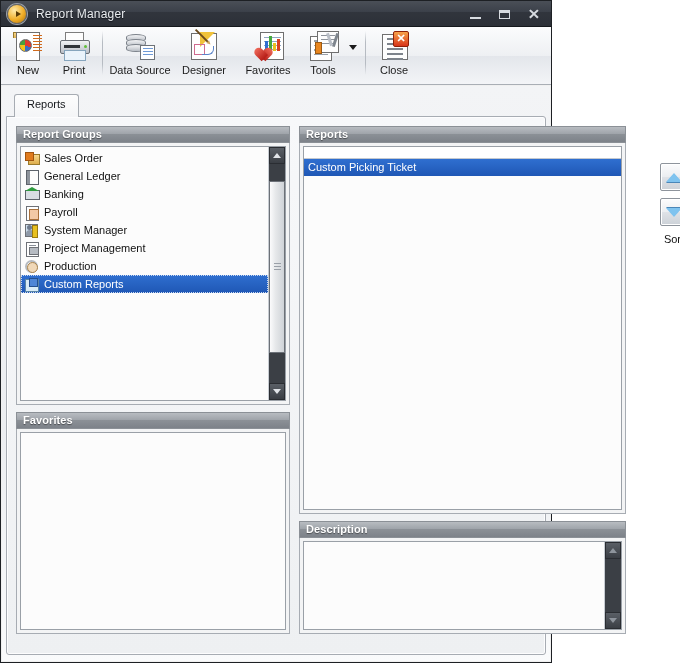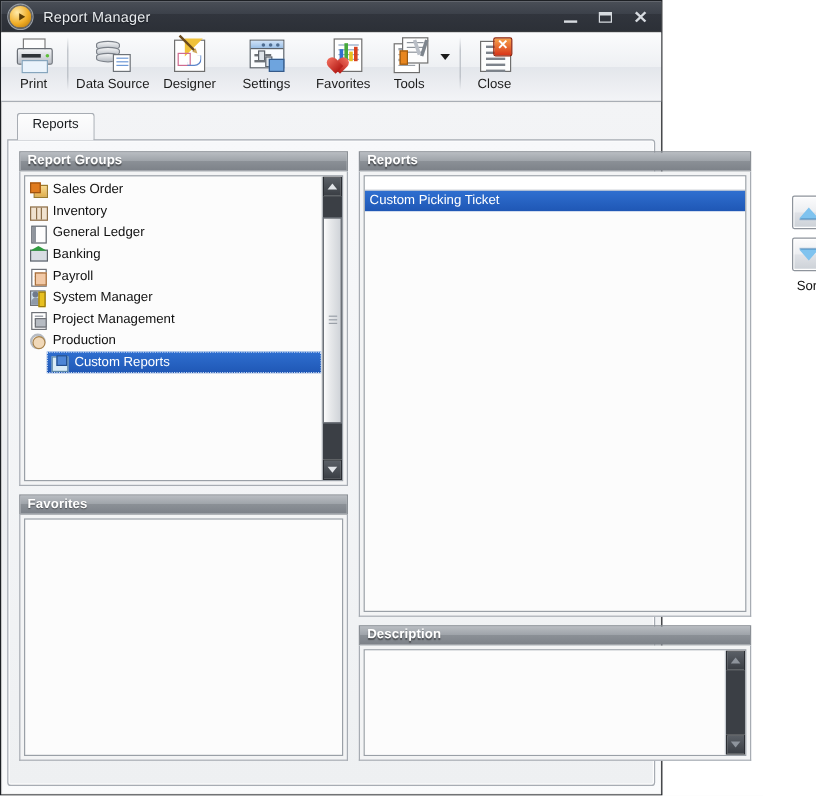--- a/index.html
+++ b/index.html
@@ -263,21 +263,20 @@
     display:flex; align-items:center;
     padding-left: 3px;
     font-size: 11px; color:#101010;
     white-space: nowrap;
   }
   .list-row.selected {
     background: linear-gradient(to bottom,#2f6fd0 0%, #1f57b5 100%);
     color:#ffffff;
     outline: 1px dotted #c9d9f2;
     outline-offset: -1px;
-    margin-left: 18px;
   }
   .row-ico {
     width: 15px; height: 15px; margin-right: 5px; position:relative; flex:0 0 auto;
   }
 
   
   .ri-base { position:absolute; inset:1px; border:1px solid #6e7177; background:#fdfdfd; }
   .ri-fold { position:absolute; left:4px; top:3px; width:10px; height:9px; background:linear-gradient(#f7d98f,#dfae4c); border:1px solid #9a7a2d; }
   .ri-green { position:absolute; left:1px; top:1px; width:7px; height:7px; background:#2f9b3f; border:1px solid #1d6a29; }
   .ri-orange { position:absolute; left:1px; top:1px; width:7px; height:7px; background:#e07b1e; border:1px solid #a05410; }
@@ -386,20 +385,36 @@
           <i class="glyph-max"></i>
         </button>
       <button class="win-btn">
           <span class="glyph-close">✕</span>
         </button>
     </div>
   </div>
 
   <div id="toolbar">
 
+    <div class="tb-item">
+      <div class="tb-icon">
+        <div class="ico-newfolder"></div>
+        <div class="ico-doc"></div>
+        <div class="pie"></div>
+        <div class="lines">
+            <i></i>
+            <i></i>
+            <i></i>
+            <i></i>
+            <i></i>
+            <i></i>
+          </div>
+      </div>
+      <div class="tb-label">New</div>
+    </div>
 
     <div class="tb-item">
       <div class="tb-icon">
         <div class="ico-printer-top"></div>
         <div class="ico-printer-body"></div>
         <div class="ico-printer-dot"></div>
         <div class="ico-printer-out"></div>
       </div>
       <div class="tb-label">Print</div>
     </div>
@@ -426,37 +441,20 @@
       <div class="tb-icon">
         <div class="des-sheet"></div>
         <div class="des-tri"></div>
         <div class="des-pen"></div>
         <div class="des-sq"></div>
         <div class="des-cv"></div>
       </div>
       <div class="tb-label">Designer</div>
     </div>
 
-    <div class="tb-item wide">
-      <div class="tb-icon">
-        <div class="set-win">
-          <div class="set-bar">
-              <b style="right:3px"></b>
-              <b style="right:9px"></b>
-              <b style="right:15px"></b>
-            </div>
-          <div class="set-slider" style="top:11px"></div>
-            <div class="set-knob" style="left:6px; top:8px"></div>
-          <div class="set-slider" style="top:16px"></div>
-            <div class="set-knob" style="left:12px; top:13px"></div>
-        </div>
-        <div class="set-blue"></div>
-      </div>
-      <div class="tb-label">Settings</div>
-    </div>
 
     <div class="tb-item wide">
       <div class="tb-icon">
         <div class="fav-chart">
           <u style="top:4px"></u>
             <u style="top:8px"></u>
             <u style="top:12px"></u>
             <u style="top:16px"></u>
           <i style="left:4px;height:10px;background:#2f6fd0"></i>
           <i style="left:8px;height:15px;background:#46a83c"></i>
@@ -528,29 +526,20 @@
                 <div class="list-row">
                   <span class="row-ico">
                     <i class="ri-fold"></i>
                       <i class="ri-orange"></i>
                   </span>
                   <span>Sales Order</span>
                 </div>
 
 
 
-                <div class="list-row">
-                  <span class="row-ico">
-                    <i class="ri-inv">
-                        <i style="left:4px"></i>
-                        <i style="left:8px"></i>
-                      </i>
-                  </span>
-                  <span>Inventory</span>
-                </div>
 
                 <div class="list-row">
                   <span class="row-ico">
                     <i class="ri-book"></i>
                   </span>
                   <span>General Ledger</span>
                 </div>
 
                 <div class="list-row">
                   <span class="row-ico">

